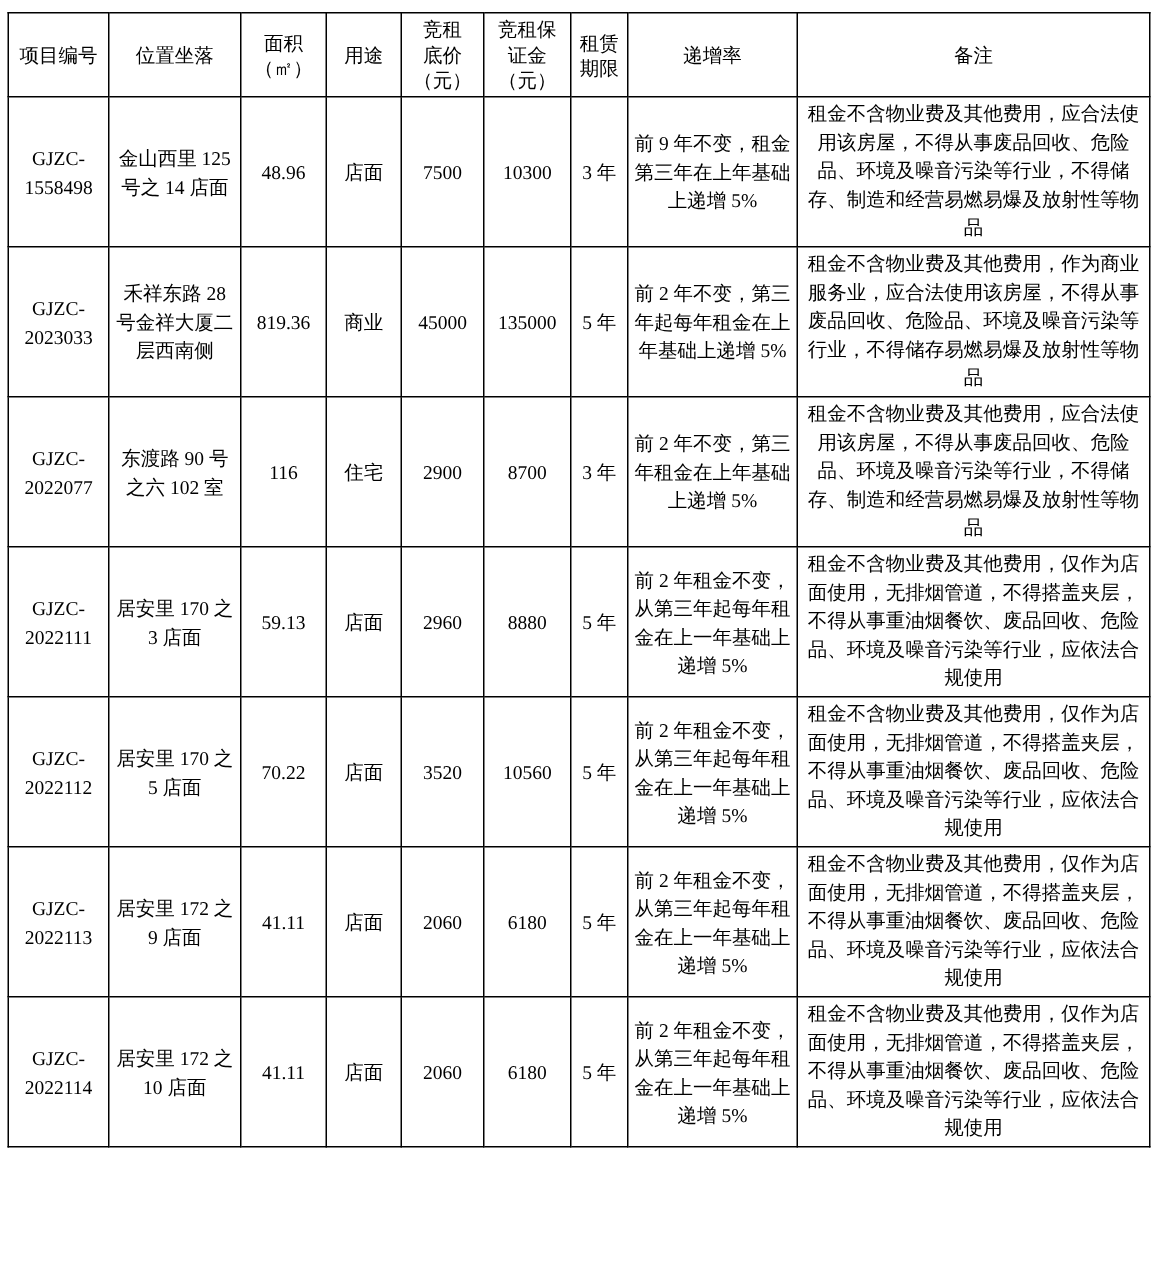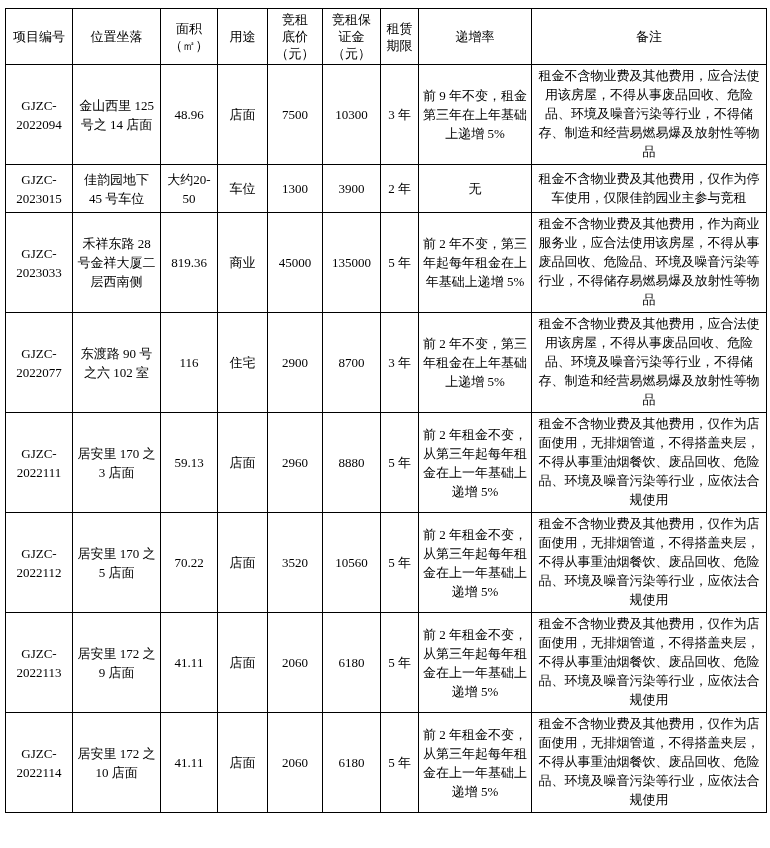--- a/index.html
+++ b/index.html
@@ -100,42 +100,31 @@
 证金
 （元）</th>
         <th>租赁
 期限</th>
         <th>递增率</th>
         <th>备注</th>
       </tr>
     </thead>
     <tbody id="lease-body">
   <tr>
-    <td class="cell-id">GJZC-2022094</td>
+    <td class="cell-id">GJZC-1558498</td>
     <td class="cell-loc">金山西里 125 号之 14 店面</td>
     <td class="cell-area">48.96</td>
     <td class="cell-use">店面</td>
     <td class="cell-price">7500</td>
     <td class="cell-dep">10300</td>
     <td class="cell-term">3 年</td>
     <td class="jc">前 9 年不变，租金第三年在上年基础上递增 5%</td>
     <td class="jc cell-remark">租金不含物业费及其他费用，应合法使用该房屋，不得从事废品回收、危险品、环境及噪音污染等行业，不得储存、制造和经营易燃易爆及放射性等物品</td>
   </tr>
 
-  <tr>
-    <td class="cell-id">GJZC-2023015</td>
-    <td class="cell-loc">佳韵园地下 45 号车位</td>
-    <td class="cell-area">大约20-50</td>
-    <td class="cell-use">车位</td>
-    <td class="cell-price">1300</td>
-    <td class="cell-dep">3900</td>
-    <td class="cell-term">2 年</td>
-    <td class="jc">无</td>
-    <td class="jc cell-remark">租金不含物业费及其他费用，仅作为停车使用，仅限佳韵园业主参与竞租</td>
-  </tr>
 
   <tr>
     <td class="cell-id">GJZC-2023033</td>
     <td class="cell-loc">禾祥东路 28 号金祥大厦二层西南侧</td>
     <td class="cell-area">819.36</td>
     <td class="cell-use">商业</td>
     <td class="cell-price">45000</td>
     <td class="cell-dep">135000</td>
     <td class="cell-term">5 年</td>
     <td class="jc">前 2 年不变，第三年起每年租金在上年基础上递增 5%</td>

